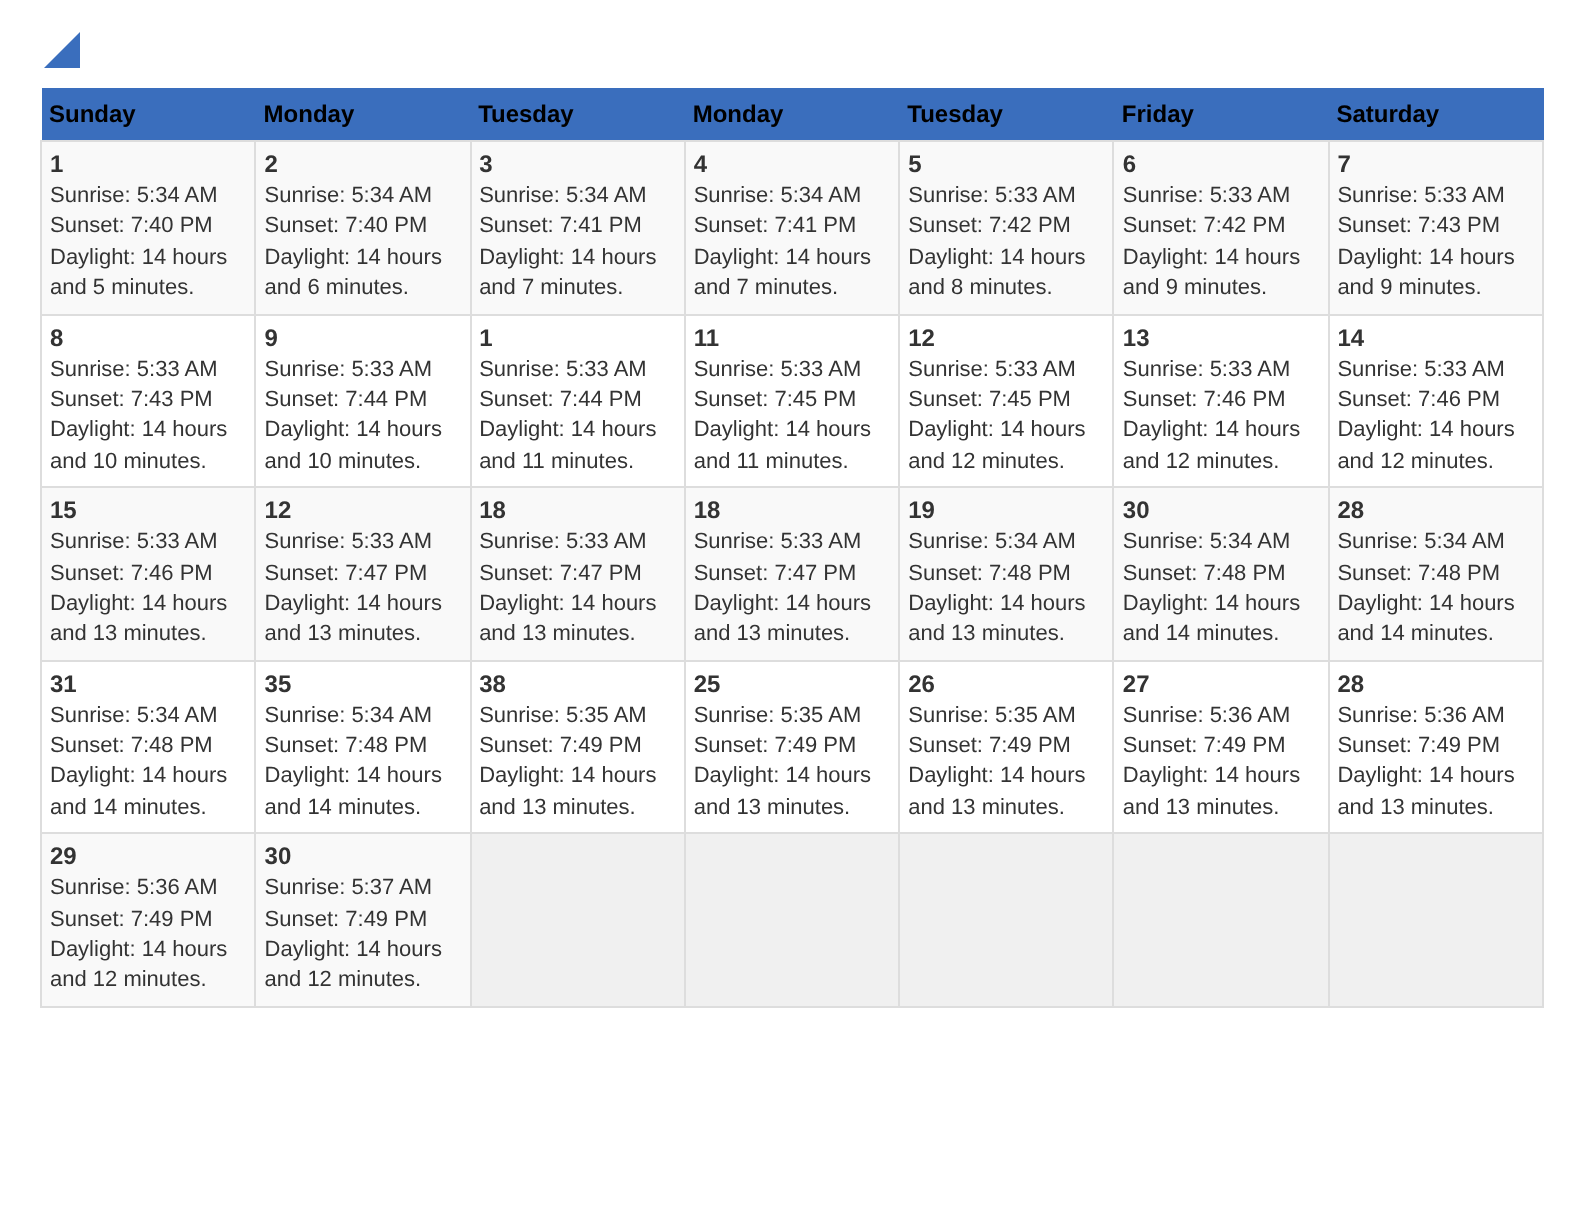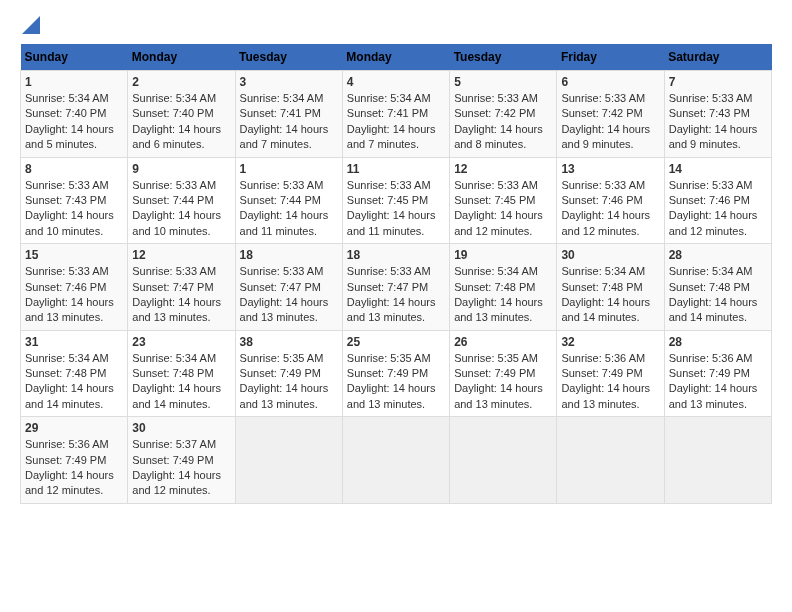--- a/index.html
+++ b/index.html
@@ -252,21 +252,21 @@
         </td>
       </tr>
       <tr>
         <td>
           <span class="day-num">31</span>
         <div class="day-info">
           Sunrise: 5:34 AM<br>Sunset: 7:48 PM<br>Daylight: 14 hours and 14 minutes.
         </div>
         </td>
         <td>
-          <span class="day-num">23</span>
+          <span class="day-num">35</span>
         <div class="day-info">
           Sunrise: 5:34 AM<br>Sunset: 7:48 PM<br>Daylight: 14 hours and 14 minutes.
         </div>
         </td>
         <td>
           <span class="day-num">38</span>
         <div class="day-info">
           Sunrise: 5:35 AM<br>Sunset: 7:49 PM<br>Daylight: 14 hours and 13 minutes.
         </div>
         </td>
@@ -276,21 +276,21 @@
           Sunrise: 5:35 AM<br>Sunset: 7:49 PM<br>Daylight: 14 hours and 13 minutes.
         </div>
         </td>
         <td>
           <span class="day-num">26</span>
         <div class="day-info">
           Sunrise: 5:35 AM<br>Sunset: 7:49 PM<br>Daylight: 14 hours and 13 minutes.
         </div>
         </td>
         <td>
-          <span class="day-num">32</span>
+          <span class="day-num">27</span>
         <div class="day-info">
           Sunrise: 5:36 AM<br>Sunset: 7:49 PM<br>Daylight: 14 hours and 13 minutes.
         </div>
         </td>
         <td>
           <span class="day-num">28</span>
         <div class="day-info">
           Sunrise: 5:36 AM<br>Sunset: 7:49 PM<br>Daylight: 14 hours and 13 minutes.
         </div>
         </td>

